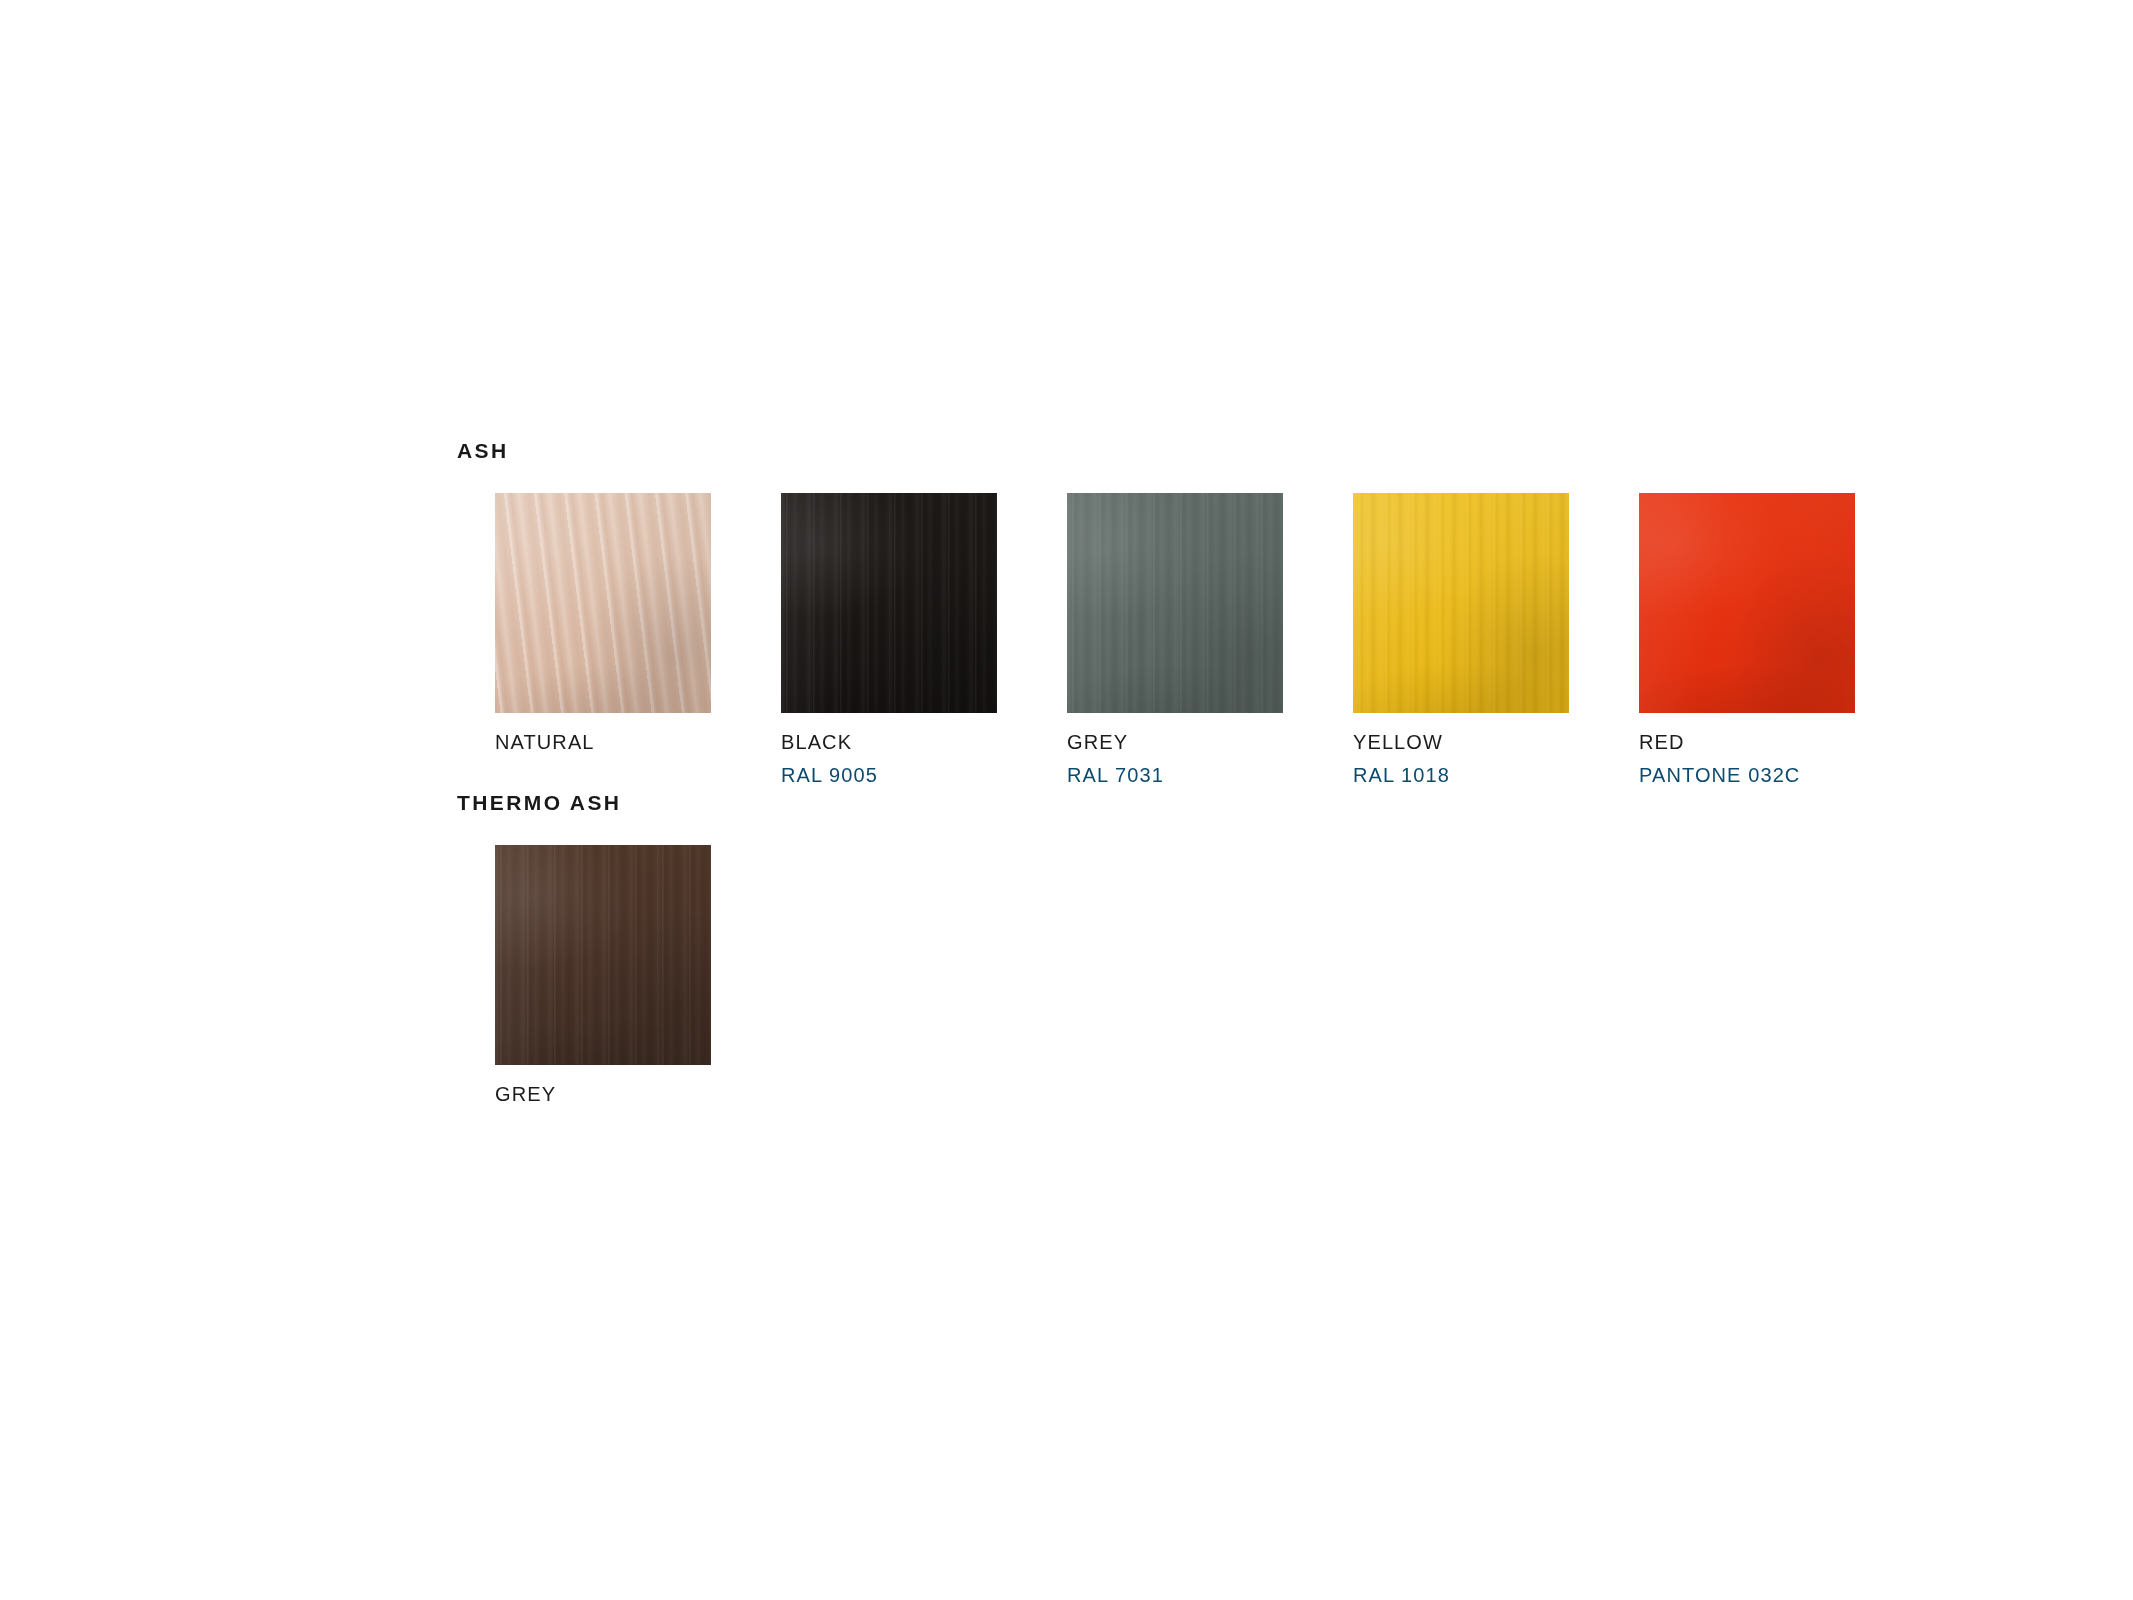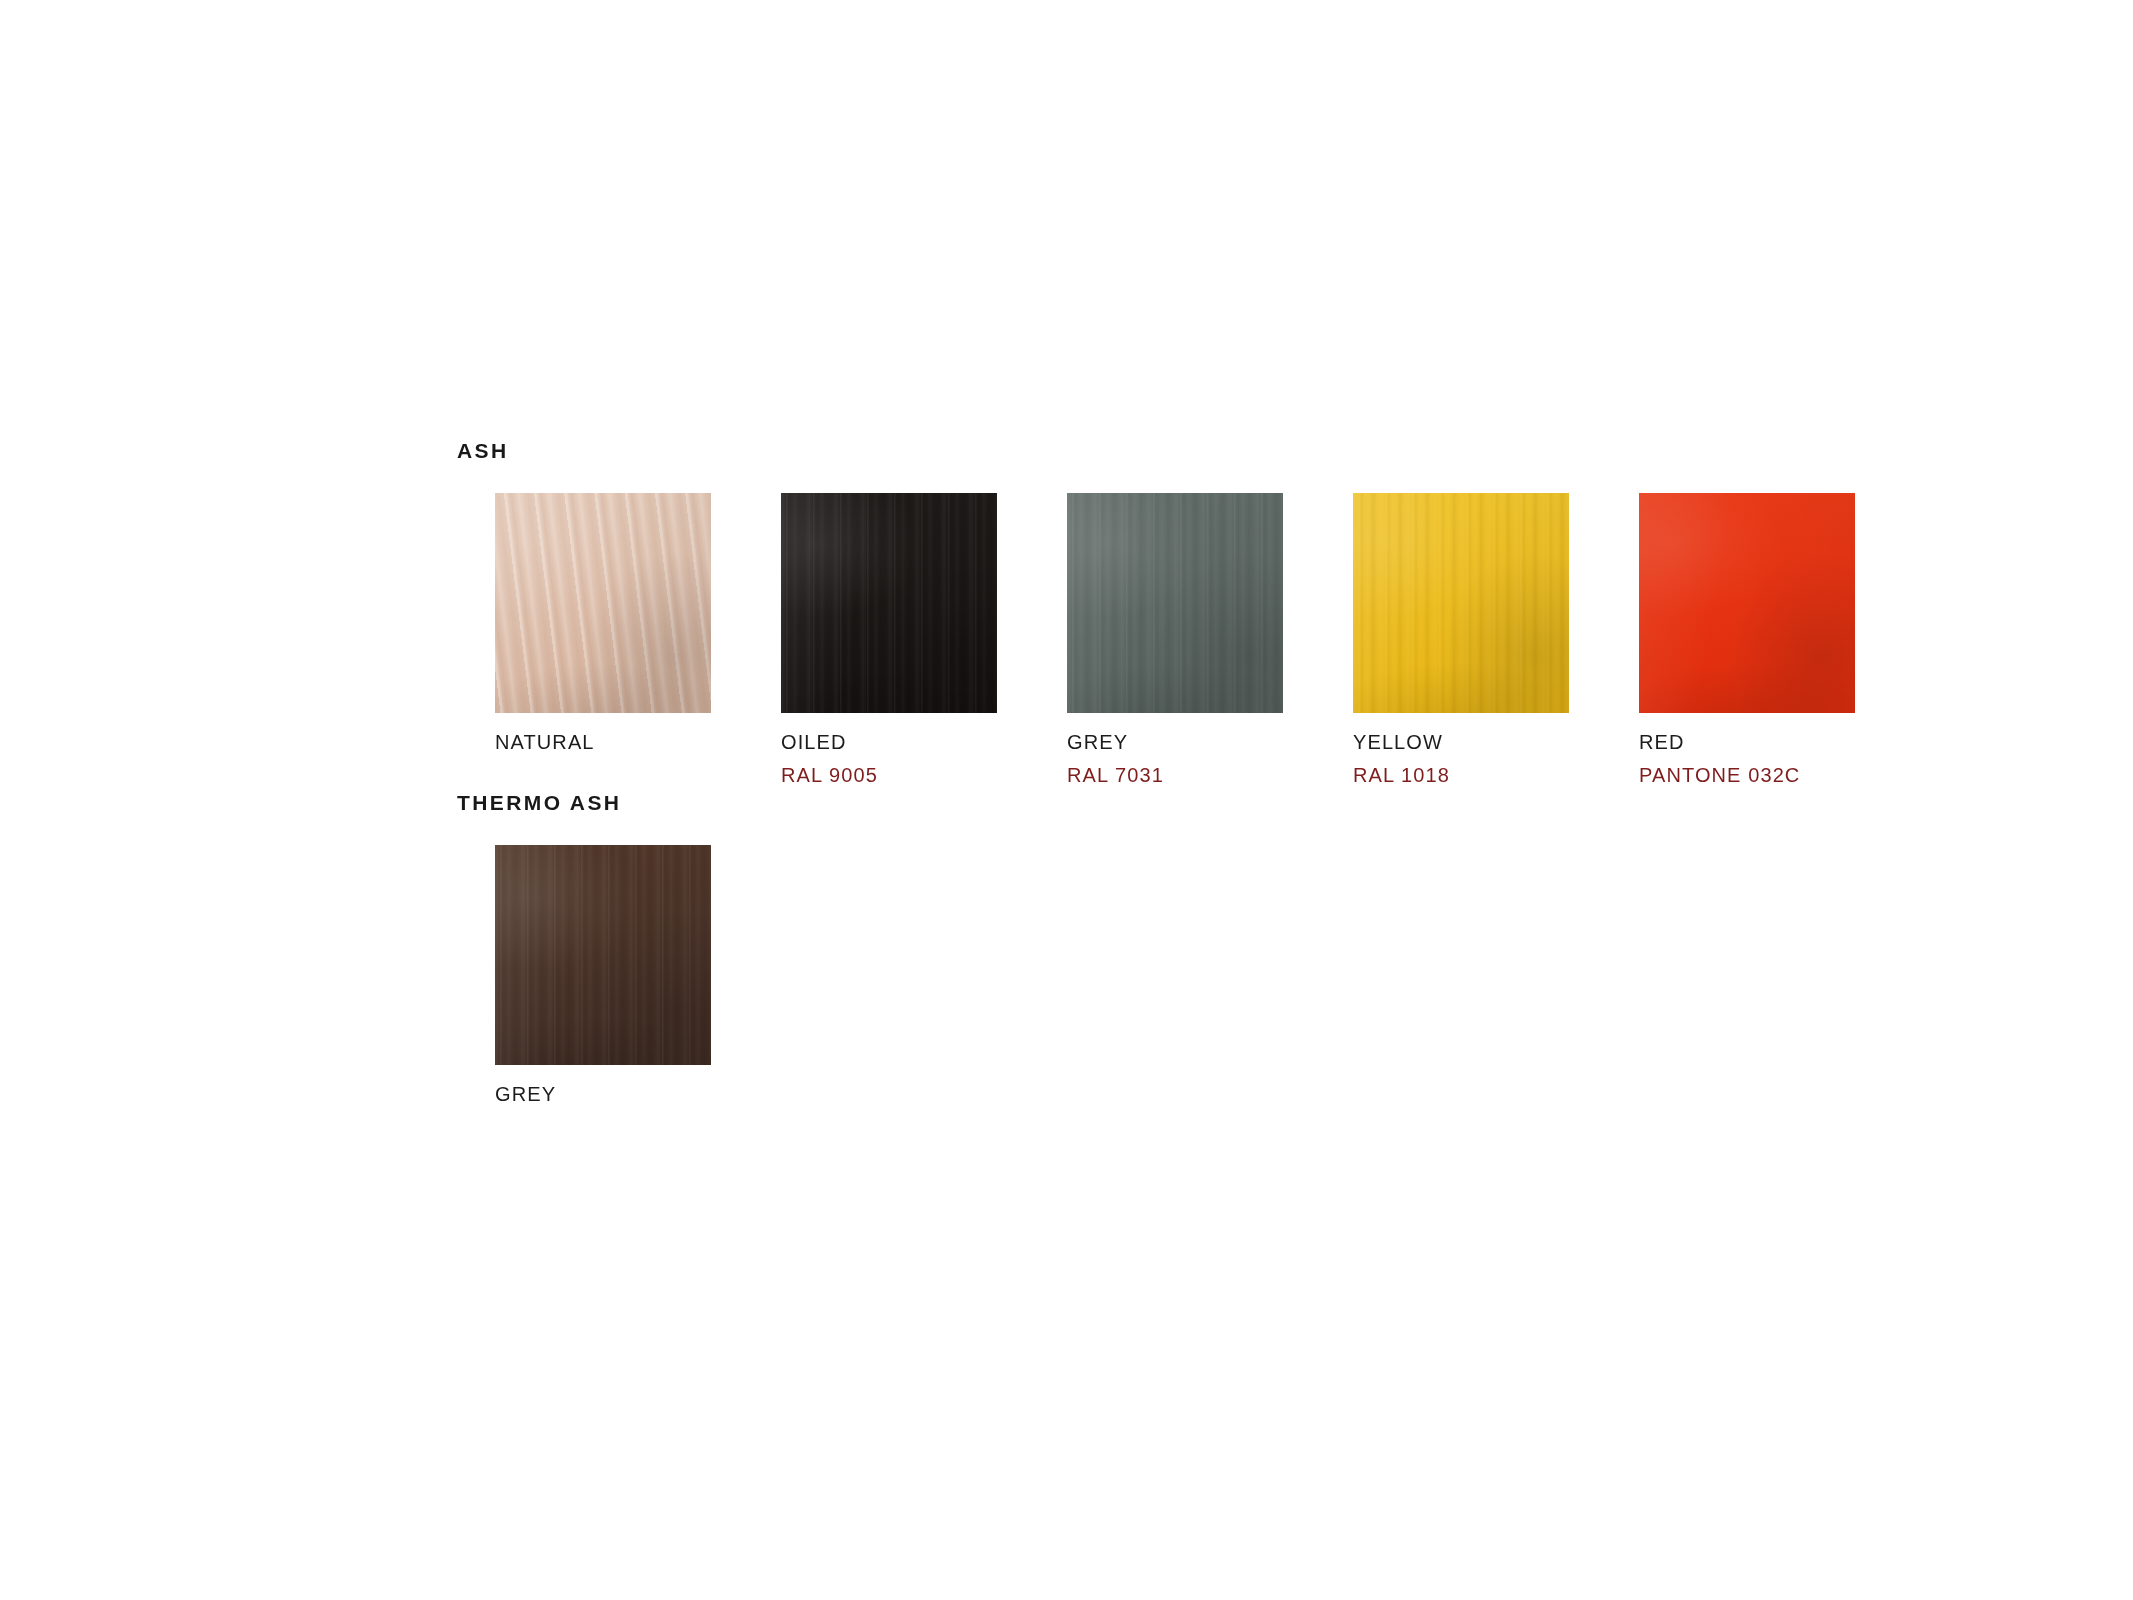--- a/index.html
+++ b/index.html
@@ -137,21 +137,21 @@
     font-weight: normal;
     letter-spacing: 1.1px;
     color: #1c1c1c;
     line-height: 1;
     white-space: nowrap;
   }
   .swatch-code {
     font-size: 20px;
     font-weight: normal;
     letter-spacing: 1.1px;
-    color: #7f1d1d;
+    color: #0c4a6e;
     line-height: 1;
     margin-top: 13px;
     white-space: nowrap;
     min-height: 1px;
   }
   .swatch-code:empty { display: none; }
 </style>
 </head>
 <body style="background: rgb(255, 255, 255);">
 
@@ -173,21 +173,21 @@
         </div>
       </div>
 
       <div class="swatch-cell">
         <div class="swatch-chip" style="background: linear-gradient(rgb(29, 26, 24) 0%, rgb(26, 23, 21) 50%, rgb(20, 17, 16) 100%) rgb(26, 23, 21);">
           <span class="grain-vert"></span>
           <span class="grain-blotch"></span>
           <span class="sheen"></span>
         </div>
         <div class="swatch-caption">
-          <div class="swatch-name">OILED</div>
+          <div class="swatch-name">BLACK</div>
           <div class="swatch-code">RAL 9005</div>
         </div>
       </div>
 
       <div class="swatch-cell">
         <div class="swatch-chip" style="background: linear-gradient(rgb(97, 108, 104) 0%, rgb(93, 104, 100) 50%, rgb(86, 97, 93) 100%) rgb(93, 104, 100);">
           <span class="grain-vert"></span>
           <span class="grain-blotch"></span>
           <span class="sheen"></span>
         </div>

